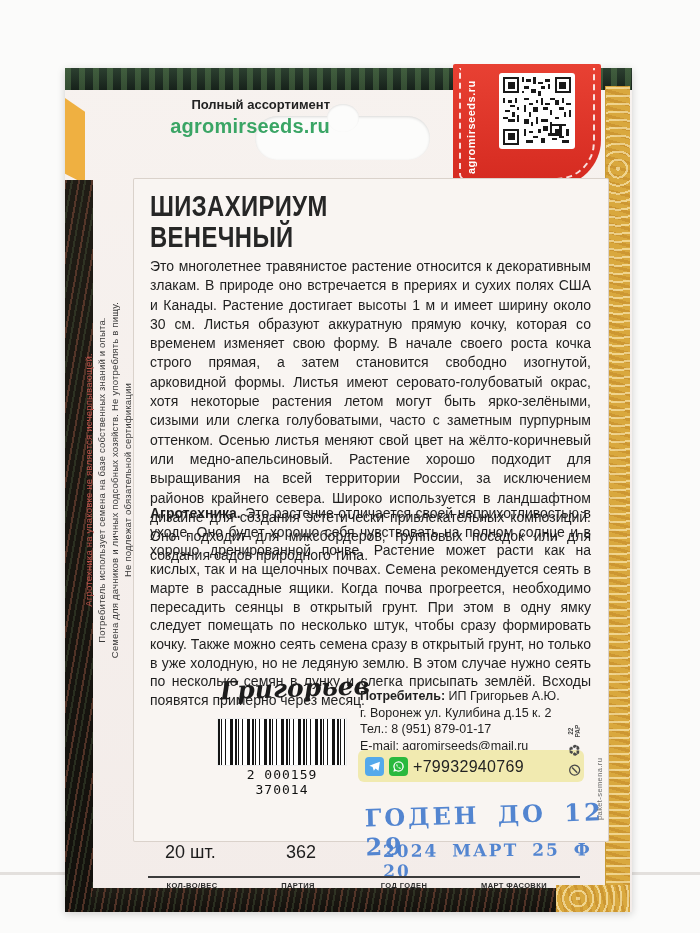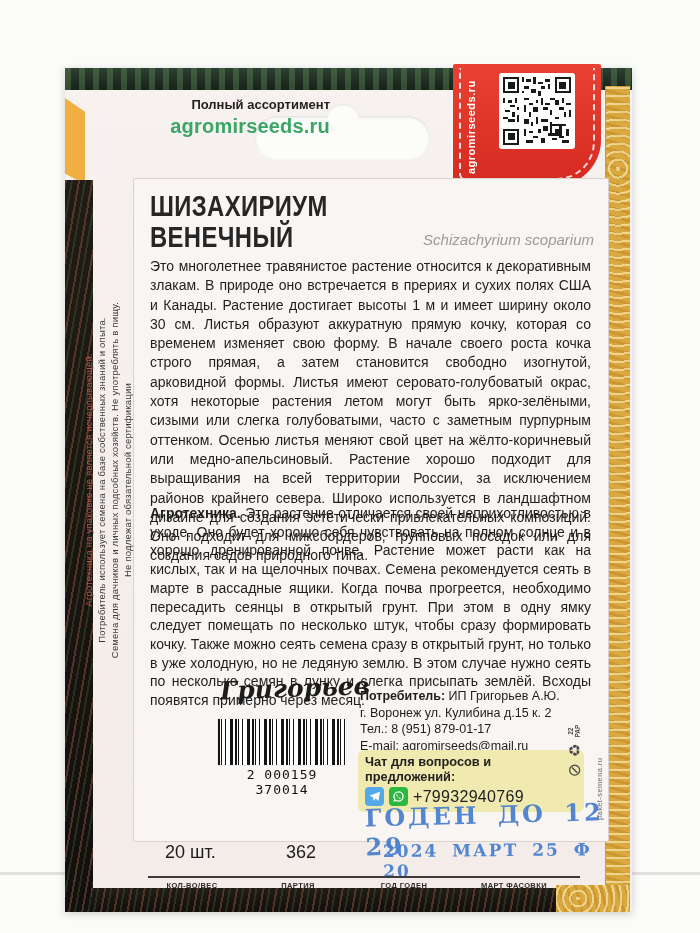--- a/index.html
+++ b/index.html
@@ -154,21 +154,20 @@
     <div class="hdr">
       <div class="l">Полный ассортимент</div>
       <div class="site">agromirseeds.ru</div>
     </div>
 
     <div class="card">
       <div class="title-wrap">
         <div class="title-line">ШИЗАХИРИУМ</div>
         <div class="title-line">ВЕНЕЧНЫЙ</div>
       </div>
-      <div class="latin">Schizachyrium scoparium</div>
       <div class="para p1">Это многолетнее травянистое растение относится к декоративным злакам. В природе оно встречается в прериях и сухих полях США и Канады. Растение достигает высоты 1 м и имеет ширину около 30 см. Листья образуют аккуратную прямую кочку, которая со временем изменяет свою форму. В начале своего роста кочка строго прямая, а затем становится свободно изогнутой, арковидной формы. Листья имеют серовато-голубоватый окрас, хотя некоторые растения летом могут быть ярко-зелёными, сизыми или слегка голубоватыми, часто с заметным пурпурным оттенком. Осенью листья меняют свой цвет на жёлто-коричневый или медно-апельсиновый. Растение хорошо подходит для выращивания на всей территории России, за исключением районов крайнего севера. Широко используется в ландшафтном дизайне для создания эстетически привлекательных композиций. Оно подходит для миксбордеров, групповых посадок или для создания садов природного типа.</div>
       <div class="para p2"><span class="bold">Агротехника.</span><span> Это растение отличается своей неприхотливостью в уходе. Оно будет хорошо себя чувствовать на полном солнце и в хорошо дренированной почве. Растение может расти как на кислых, так и на щелочных почвах. Семена рекомендуется сеять в марте в рассадные ящики. Когда почва прогреется, необходимо пересадить сеянцы в открытый грунт. При этом в одну ямку следует помещать по несколько штук, чтобы сразу формировать кочку. Также можно сеять семена сразу в открытый грунт, но только в уже холодную, но не ледяную землю. В этом случае нужно сеять по несколько семян в лунку и слегка присыпать землёй. Всходы появятся примерно через месяц.</span></div>
     </div>
 
     <div class="side-text">
       <div class="warn">Агротехника на упаковке не является исчерпывающей.</div>
       <div>Потребитель использует семена на базе собственных знаний и опыта.</div>
       <div>Семена для дачников и личных подсобных хозяйств. Не употреблять в пищу.</div>
       <div>Не подлежат обязательной сертификации</div>
     </div>
@@ -181,21 +180,20 @@
     </div>
 
     <div class="packer">
       <div><span class="bold">Потребитель:</span><span> ИП Григорьев А.Ю.</span></div>
       <div>г. Воронеж ул. Кулибина д.15 к. 2</div>
       <div>Тел.: 8 (951) 879-01-17</div>
       <div>E-mail: agromirseeds@mail.ru</div>
     </div>
 
     <div class="chat">
-      <div class="chat-label">Чат для вопросов и предложений:</div>
       <div class="chat-row">
         <span class="chip tg">
           <svg viewBox="0 0 24 24" aria-hidden="true">
               <path d="M22 3 2.5 10.8l6 2.1L10.7 20l3.1-4.1 5.6 3.9z" fill="#fff"></path>
             </svg>
         </span>
         <span class="chip wa">
           <svg viewBox="0 0 24 24" aria-hidden="true">
             <path fill-rule="evenodd" fill="#fff" d="M12 2.5a9.5 9.5 0 0 0-8.2 14.3L2.5 21.5l4.9-1.3A9.5 9.5 0 1 0 12 2.5zm0 2.3a7.2 7.2 0 1 1 0 14.4 7.2 7.2 0 0 1 0-14.4z"></path>
             <path fill="#fff" d="M9 7.5c-.6.3-1 1-1 1.8.2 2.9 3.8 6.5 6.7 6.7.8 0 1.5-.4 1.8-1l-2.3-1.5-1.1 1c-1.6-.6-2.9-1.9-3.5-3.5l1-1.1z"></path>

